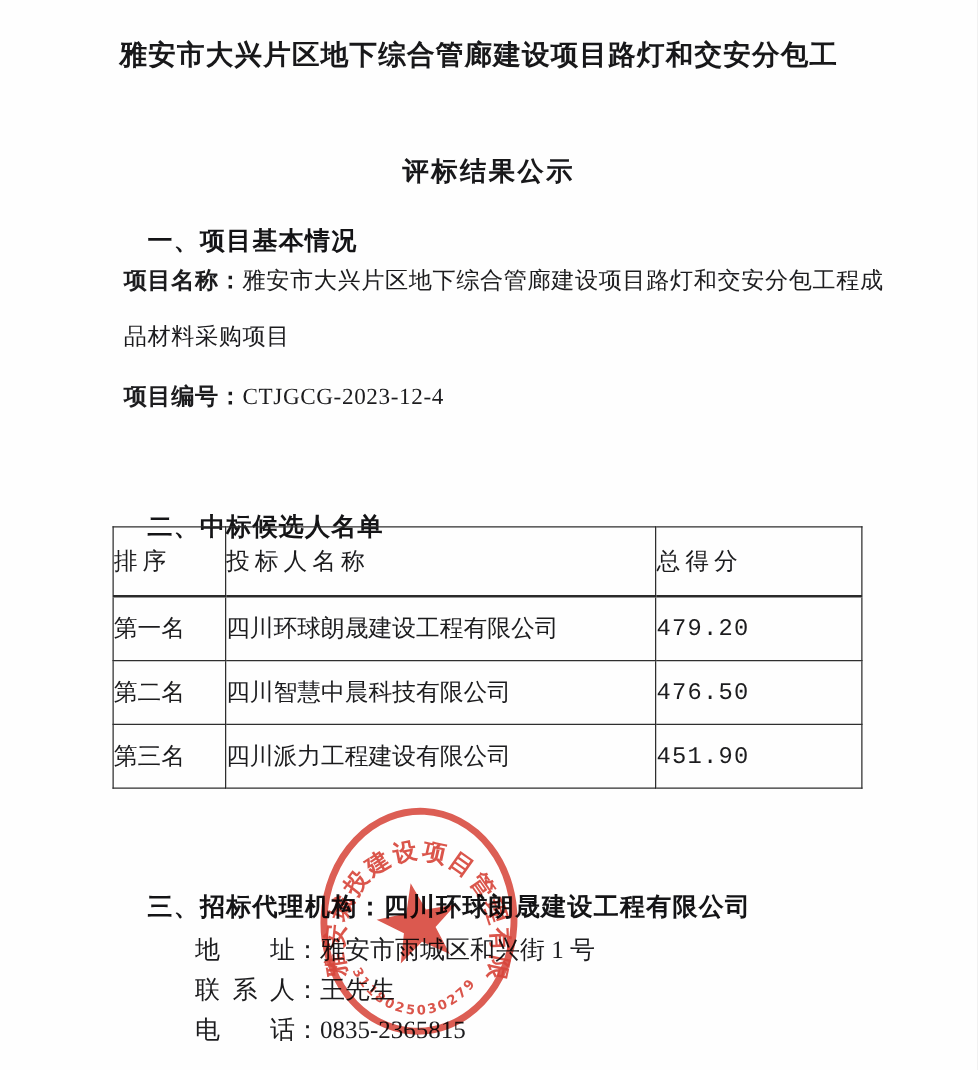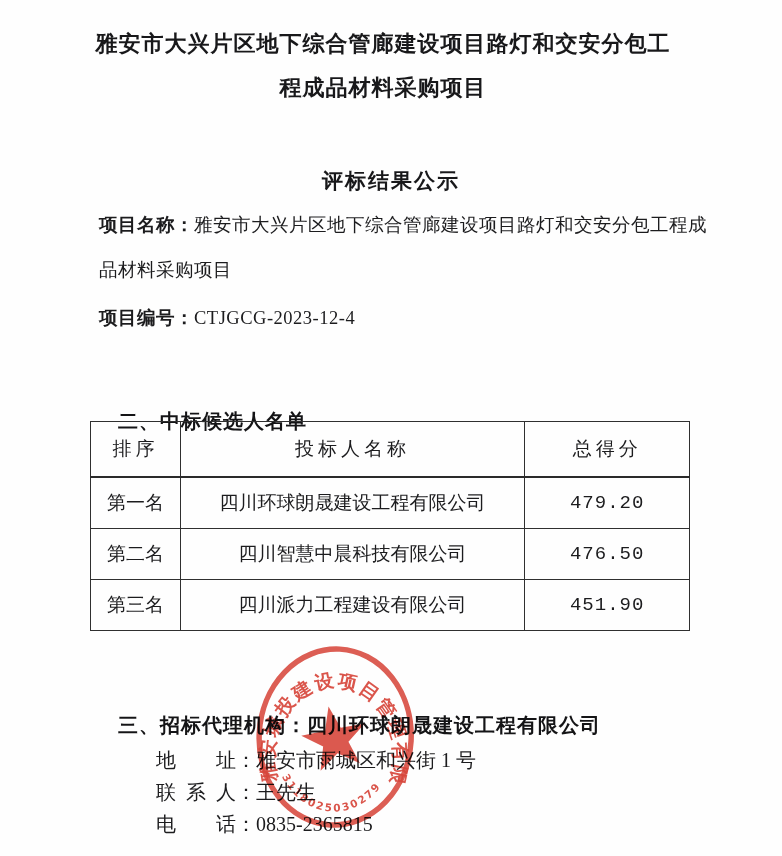--- a/index.html
+++ b/index.html
@@ -13,39 +13,39 @@
     margin:0 auto;
   }
   .title{
     position:absolute;top:22px;left:40px;right:56px;
     text-align:center;font-size:22px;font-weight:700;
     line-height:44px;letter-spacing:1px;color:#18181a;
   }
   .subtitle{
     position:absolute;top:123px;left:0;right:0;
     text-align:center;font-size:21px;font-weight:700;
-    letter-spacing:2px;color:#18181a;margin-top:44px;
+    letter-spacing:2px;color:#18181a;
   }
   .sec-heading{
     position:absolute;left:118px;
     font-size:20px;font-weight:700;letter-spacing:1px;color:#141416;
   }
   .para{
     position:absolute;left:99px;width:612px;
     font-size:18.5px;line-height:45px;letter-spacing:.5px;
   }
   .label-bold{font-weight:700;}
   .code-value{font-family:"Liberation Serif","DejaVu Serif",serif;letter-spacing:.5px;}
   table.bid-table{
     position:absolute;left:90px;top:421px;width:600px;
     border-collapse:collapse;table-layout:fixed;
     font-size:19px;color:#1c1c1e;
   }
   table.bid-table th,table.bid-table td{
-    border:1px solid #2f2f2f;text-align:center;vertical-align:middle;
+    border:1px solid #2f2f2f;text-align:left;vertical-align:middle;
     padding:0;overflow:hidden;
   }
   table.bid-table th{height:54px;font-weight:400;letter-spacing:4px;border-bottom:2.5px solid #2a2a2a;}
   table.bid-table td{height:50px;font-family:Liberation Mono, monospace;}
   table.bid-table{border:1.5px solid #2a2a2a;}
   td.score{letter-spacing:1px;}
   .contact-row{
     position:absolute;left:156px;font-size:20px;line-height:24px;white-space:nowrap;
   }
   .contact-label{
@@ -58,25 +58,25 @@
     transform:rotate(3deg);
   }
 </style>
 </head>
 <body>
 
 <div class="page">
 
   <div class="title">
     <div>雅安市大兴片区地下综合管廊建设项目路灯和交安分包工</div>
-    <div>程成品材料采购项目</div>
   </div>
 
   <div class="subtitle">评标结果公示</div>
 
+  <div class="sec-heading" style="top:179px;">一、项目基本情况</div>
 
   <div class="para" style="top:203px;"><span class="label-bold">项目名称：</span><span>雅安市大兴片区地下综合管廊建设项目路灯和交安分包工程成品材料采购项目</span></div>
 
   <div class="para" style="top:296px;"><span class="label-bold">项目编号：</span><span class="code-value">CTJGCG-2023-12-4</span></div>
 
   <div class="sec-heading" style="top:408px;">二、中标候选人名单</div>
 
   <table class="bid-table">
     <colgroup>
       <col style="width:15%">

